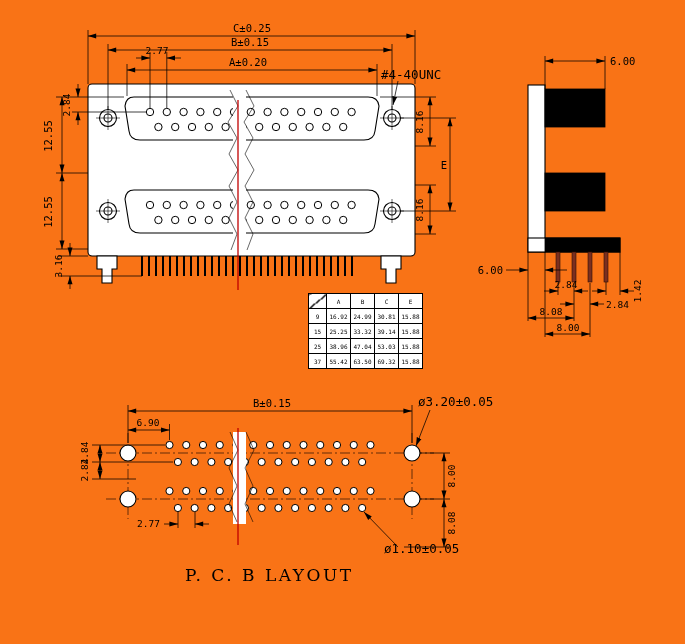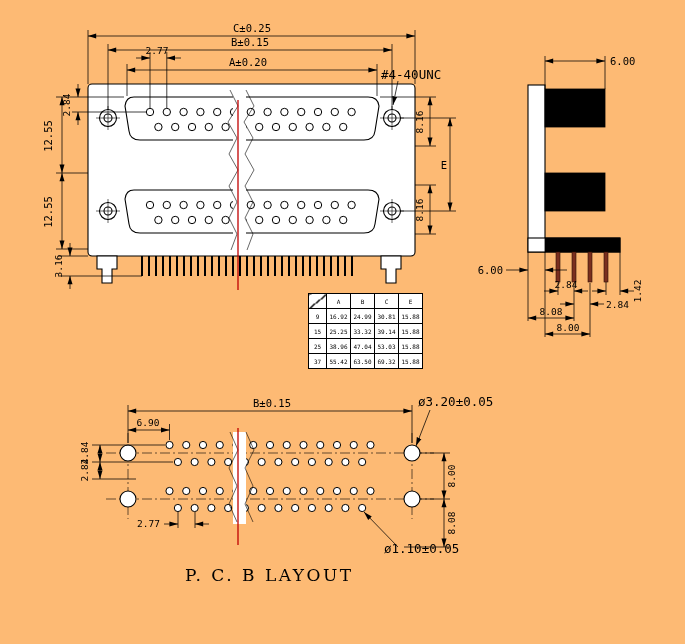--- a/index.html
+++ b/index.html
@@ -1,16 +1,16 @@
 <!DOCTYPE html>
 <html><head>
 <meta charset="utf-8">
 <style>
   html,body{margin:0;padding:0;background:#ffffff;}
-  .canvas{position:relative;width:685px;height:644px;background:#fdba74;overflow:hidden;
+  .canvas{position:relative;width:685px;height:644px;background:#f97316;overflow:hidden;
           font-family:"DejaVu Sans Mono",monospace;outline:1px solid #e4e4e4;}
   svg{position:absolute;left:0;top:0;}
   svg text{font-family:"DejaVu Sans Mono",monospace;fill:#000;}
   .ln{stroke:#000;stroke-width:1.1;fill:none;}
   .fillw{fill:#fff;}
   .blk{fill:#000;stroke:#000;stroke-width:0.8;}
   .thin{stroke:#000;stroke-width:0.6;fill:none;}
   .cl{stroke:#000;stroke-width:0.6;stroke-dasharray:10 3 2 3;fill:none;}
   .red{stroke:#c00000;stroke-width:1.3;}
   .dimtext{font-size:10.5px;}

